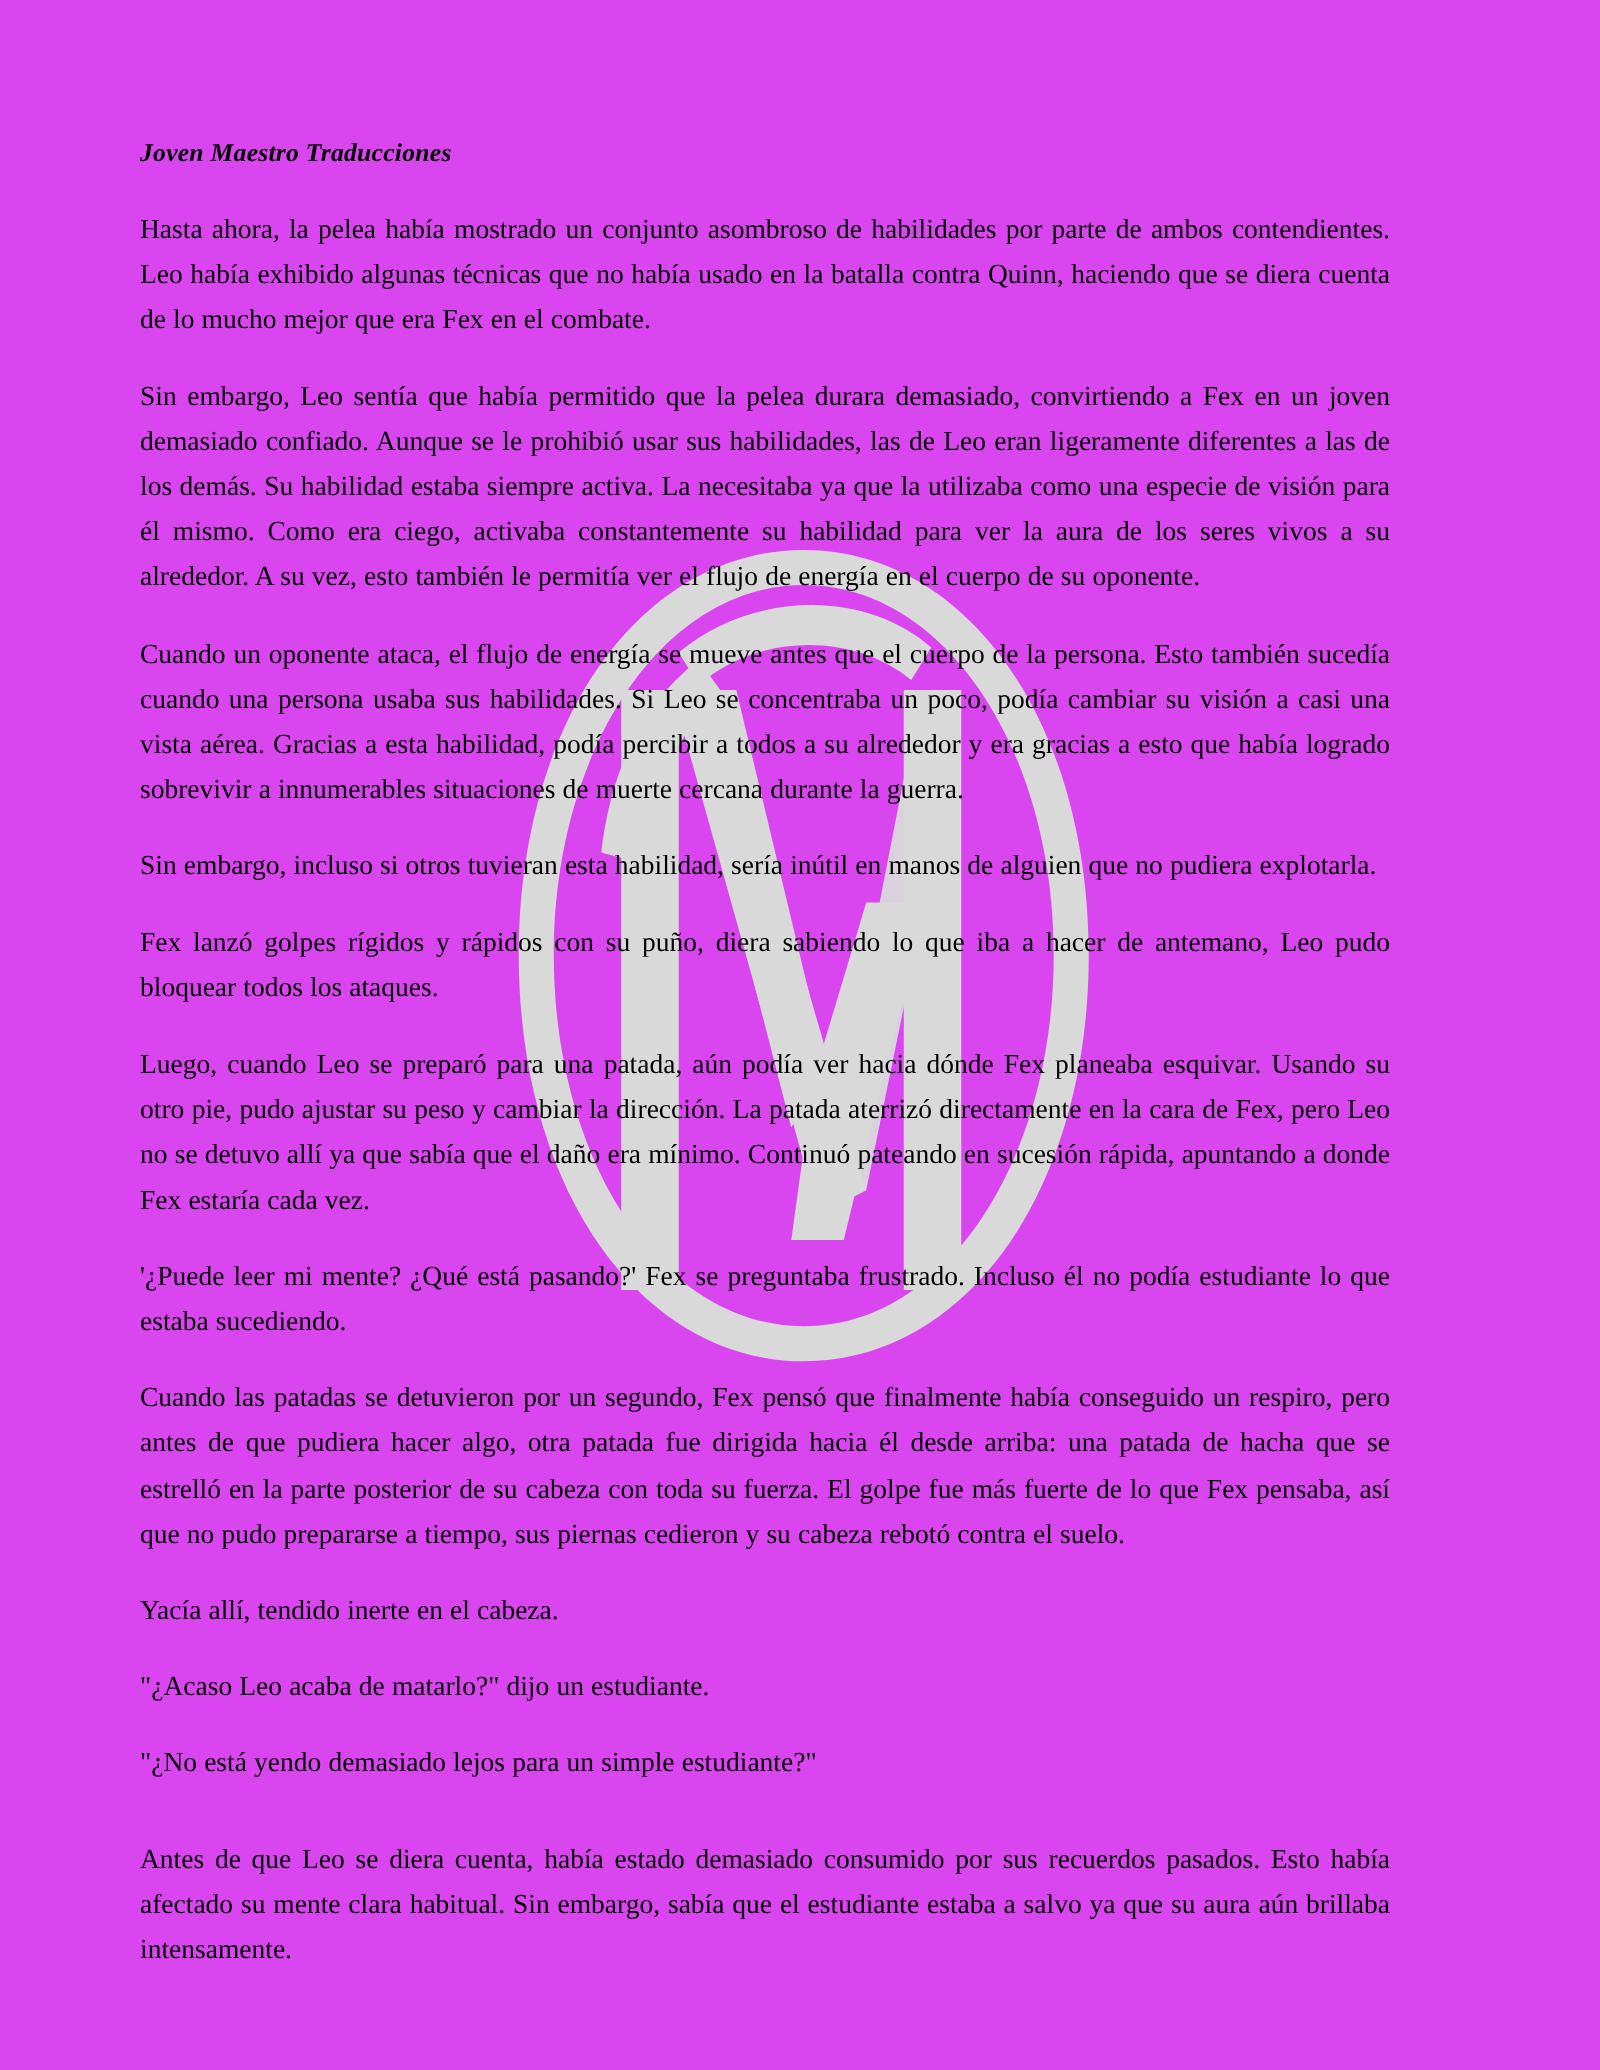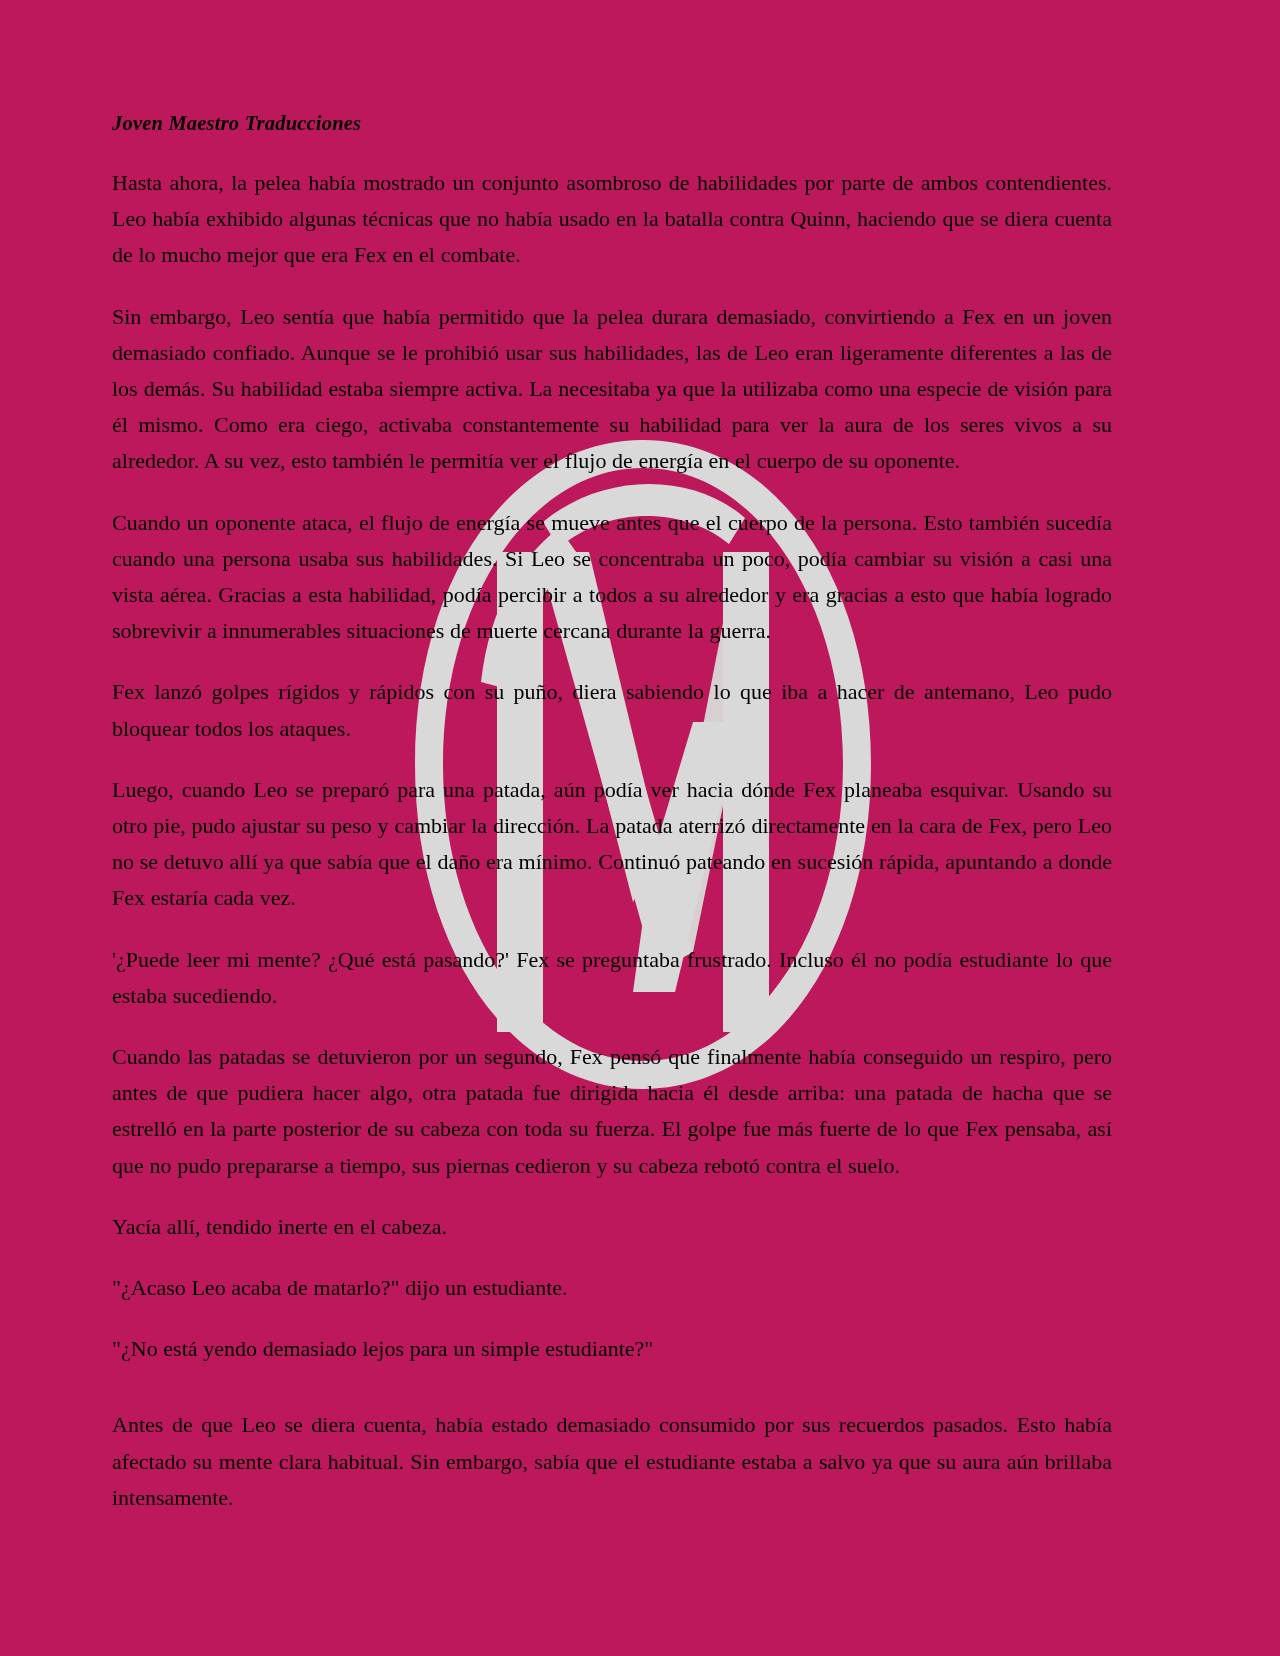--- a/index.html
+++ b/index.html
@@ -13,21 +13,21 @@
     font-family: "Liberation Serif", "DejaVu Serif", serif;
     color: #000000;
     -webkit-font-smoothing: antialiased;
   }
 
   .page {
     position: relative;
     width: 1280px;
     height: 1656px;
     overflow: hidden;
-    background: #be185d;
+    background: #d946ef;
   }
 
   
   .watermark {
     position: absolute;
     left: 393px;
     top: 432px;
     width: 500px;
     height: 665px;
     z-index: 0;
@@ -115,20 +115,21 @@
     </svg>
   </div>
 
   <div class="content">
 
     <h1 class="doc-title">Joven Maestro Traducciones</h1>
 
     <p class="para">Hasta ahora, la pelea había mostrado un conjunto asombroso de habilidades por parte de ambos contendientes. Leo había exhibido algunas técnicas que no había usado en la batalla contra Quinn, haciendo que se diera cuenta de lo mucho mejor que era Fex en el combate.</p>
     <p class="para">Sin embargo, Leo sentía que había permitido que la pelea durara demasiado, convirtiendo a Fex en un joven demasiado confiado. Aunque se le prohibió usar sus habilidades, las de Leo eran ligeramente diferentes a las de los demás. Su habilidad estaba siempre activa. La necesitaba ya que la utilizaba como una especie de visión para él mismo. Como era ciego, activaba constantemente su habilidad para ver la aura de los seres vivos a su alrededor. A su vez, esto también le permitía ver el flujo de energía en el cuerpo de su oponente.</p>
     <p class="para">Cuando un oponente ataca, el flujo de energía se mueve antes que el cuerpo de la persona. Esto también sucedía cuando una persona usaba sus habilidades. Si Leo se concentraba un poco, podía cambiar su visión a casi una vista aérea. Gracias a esta habilidad, podía percibir a todos a su alrededor y era gracias a esto que había logrado sobrevivir a innumerables situaciones de muerte cercana durante la guerra.</p>
+    <p class="para">Sin embargo, incluso si otros tuvieran esta habilidad, sería inútil en manos de alguien que no pudiera explotarla.</p>
     <p class="para">Fex lanzó golpes rígidos y rápidos con su puño, diera sabiendo lo que iba a hacer de antemano, Leo pudo bloquear todos los ataques.</p>
     <p class="para">Luego, cuando Leo se preparó para una patada, aún podía ver hacia dónde Fex planeaba esquivar. Usando su otro pie, pudo ajustar su peso y cambiar la dirección. La patada aterrizó directamente en la cara de Fex, pero Leo no se detuvo allí ya que sabía que el daño era mínimo. Continuó pateando en sucesión rápida, apuntando a donde Fex estaría cada vez.</p>
     <p class="para">'¿Puede leer mi mente? ¿Qué está pasando?' Fex se preguntaba frustrado. Incluso él no podía estudiante lo que estaba sucediendo.</p>
     <p class="para">Cuando las patadas se detuvieron por un segundo, Fex pensó que finalmente había conseguido un respiro, pero antes de que pudiera hacer algo, otra patada fue dirigida hacia él desde arriba: una patada de hacha que se estrelló en la parte posterior de su cabeza con toda su fuerza. El golpe fue más fuerte de lo que Fex pensaba, así que no pudo prepararse a tiempo, sus piernas cedieron y su cabeza rebotó contra el suelo.</p>
     <p class="para">Yacía allí, tendido inerte en el cabeza.</p>
     <p class="para">"¿Acaso Leo acaba de matarlo?" dijo un estudiante.</p>
     <p class="para">"¿No está yendo demasiado lejos para un simple estudiante?"</p>
     <p class="para">Antes de que Leo se diera cuenta, había estado demasiado consumido por sus recuerdos pasados. Esto había afectado su mente clara habitual. Sin embargo, sabía que el estudiante estaba a salvo ya que su aura aún brillaba intensamente.</p>
 
   </div>

